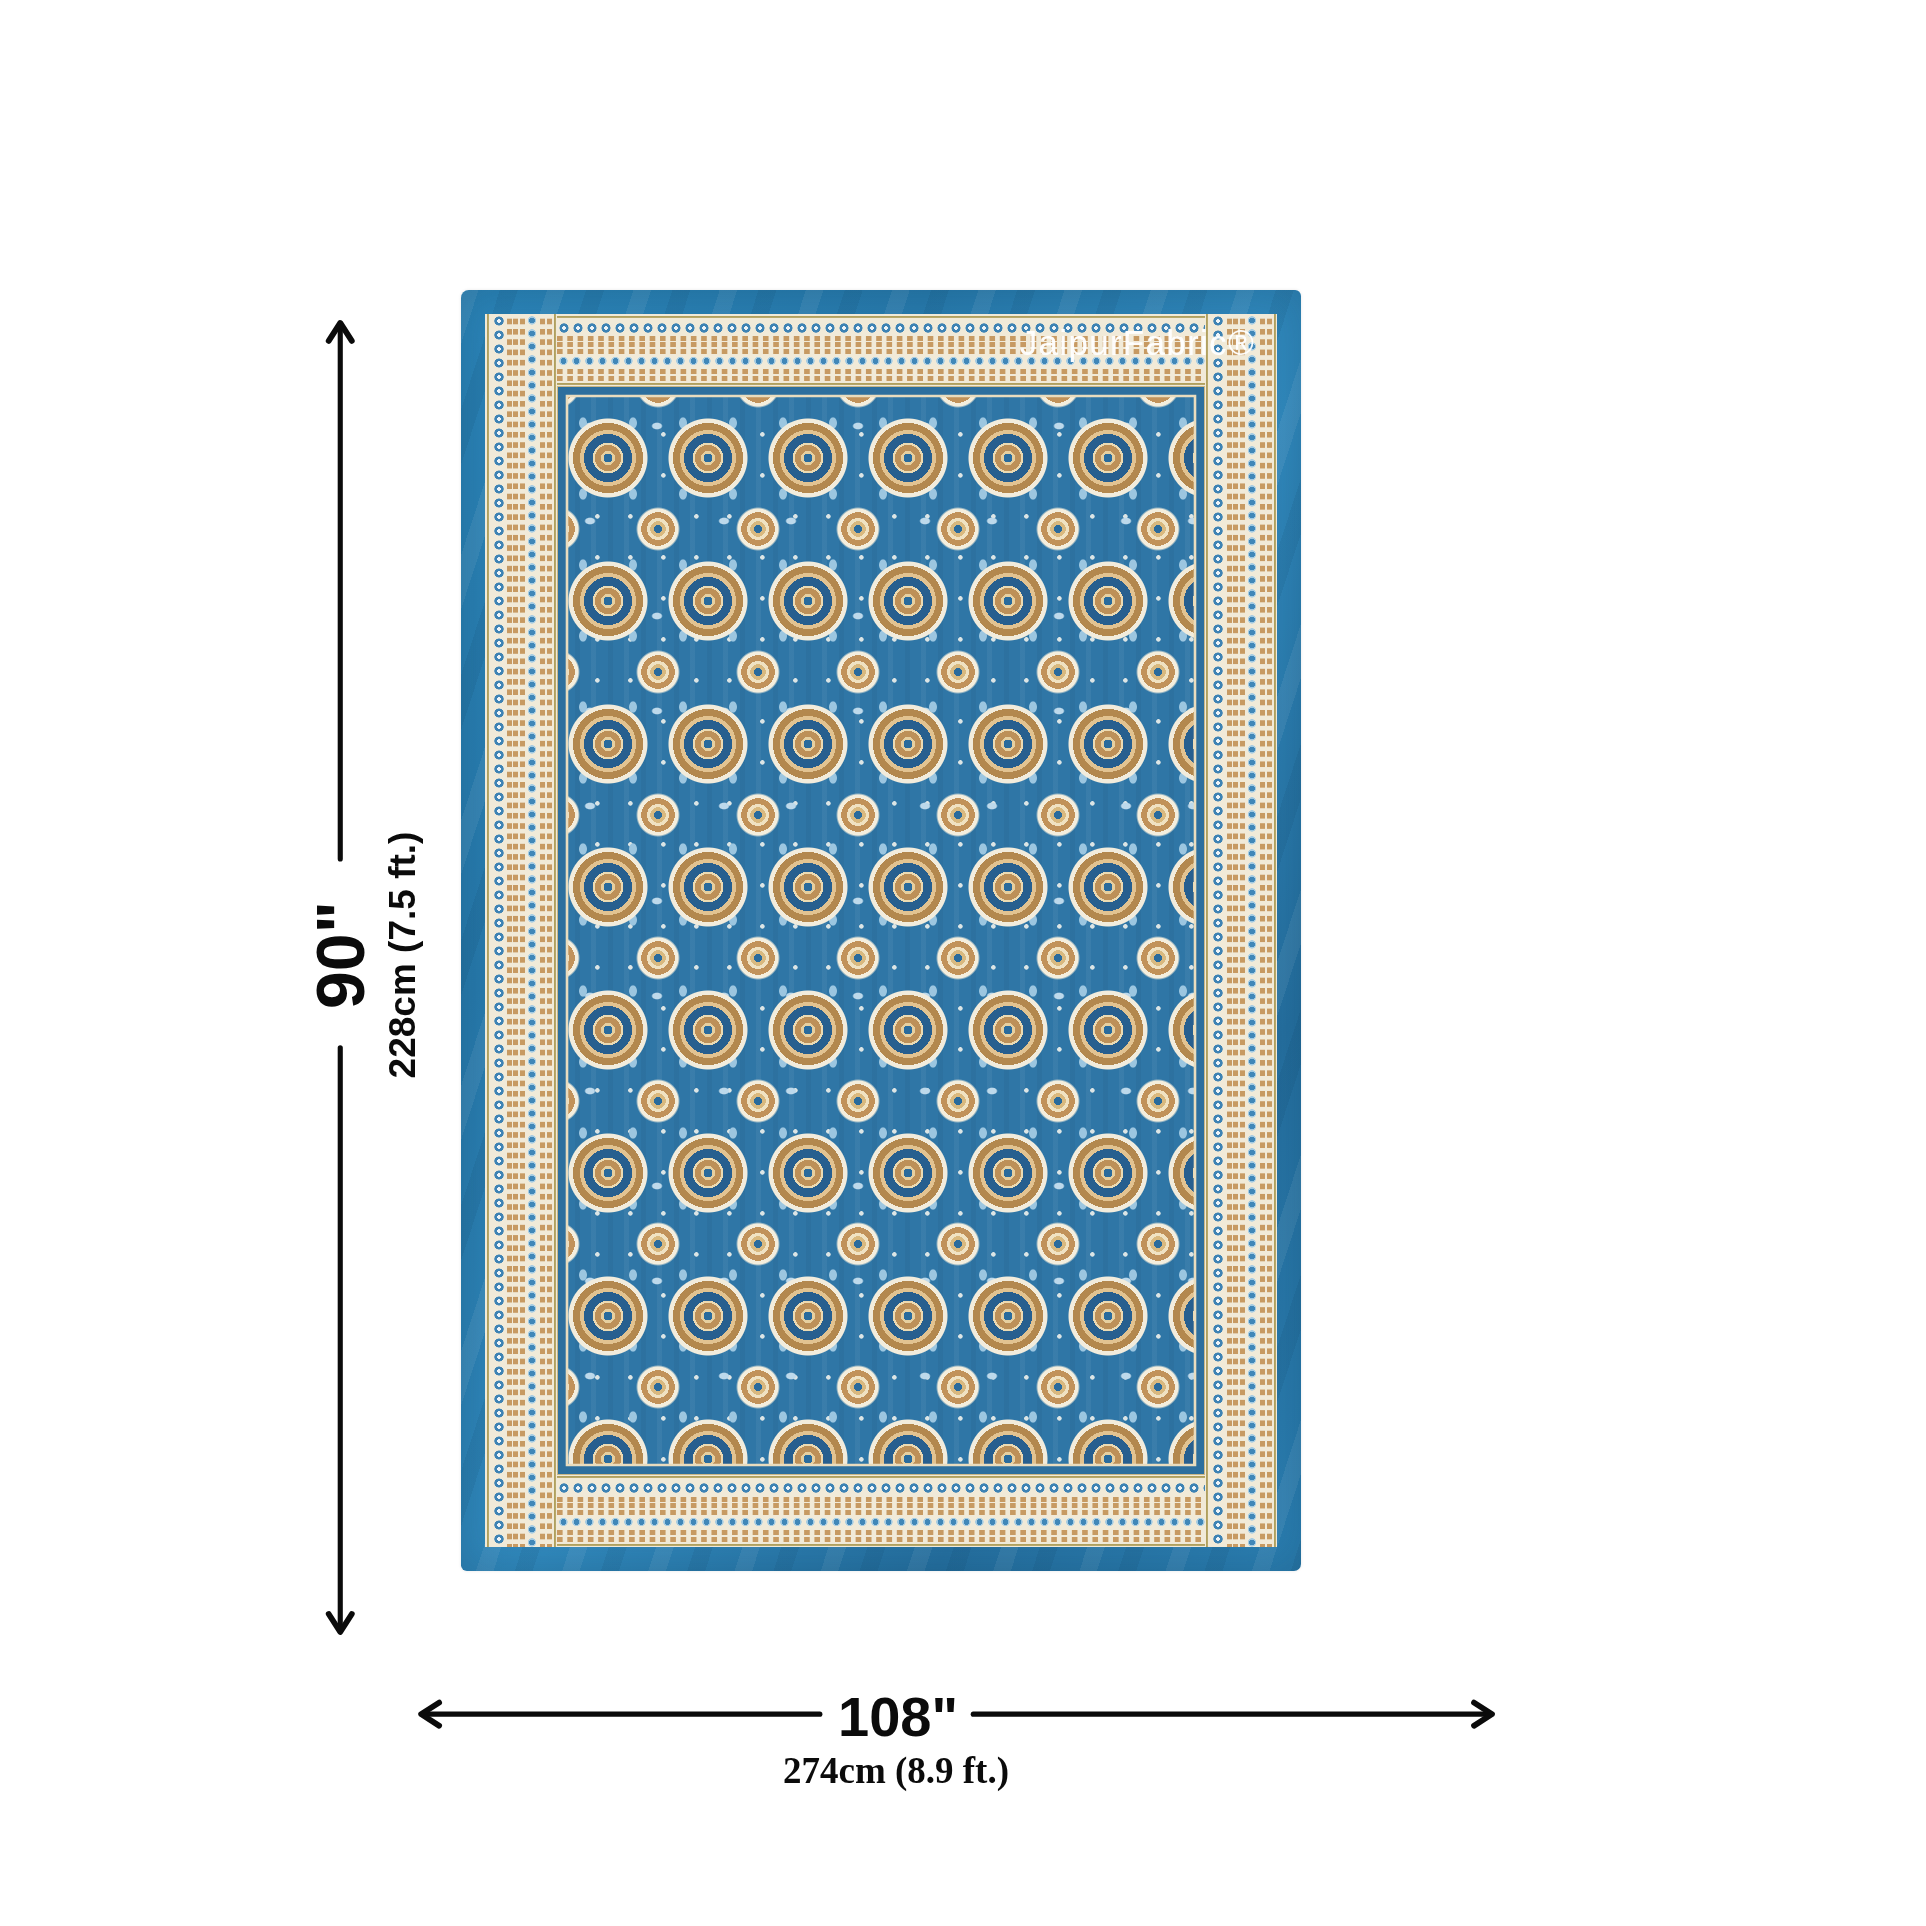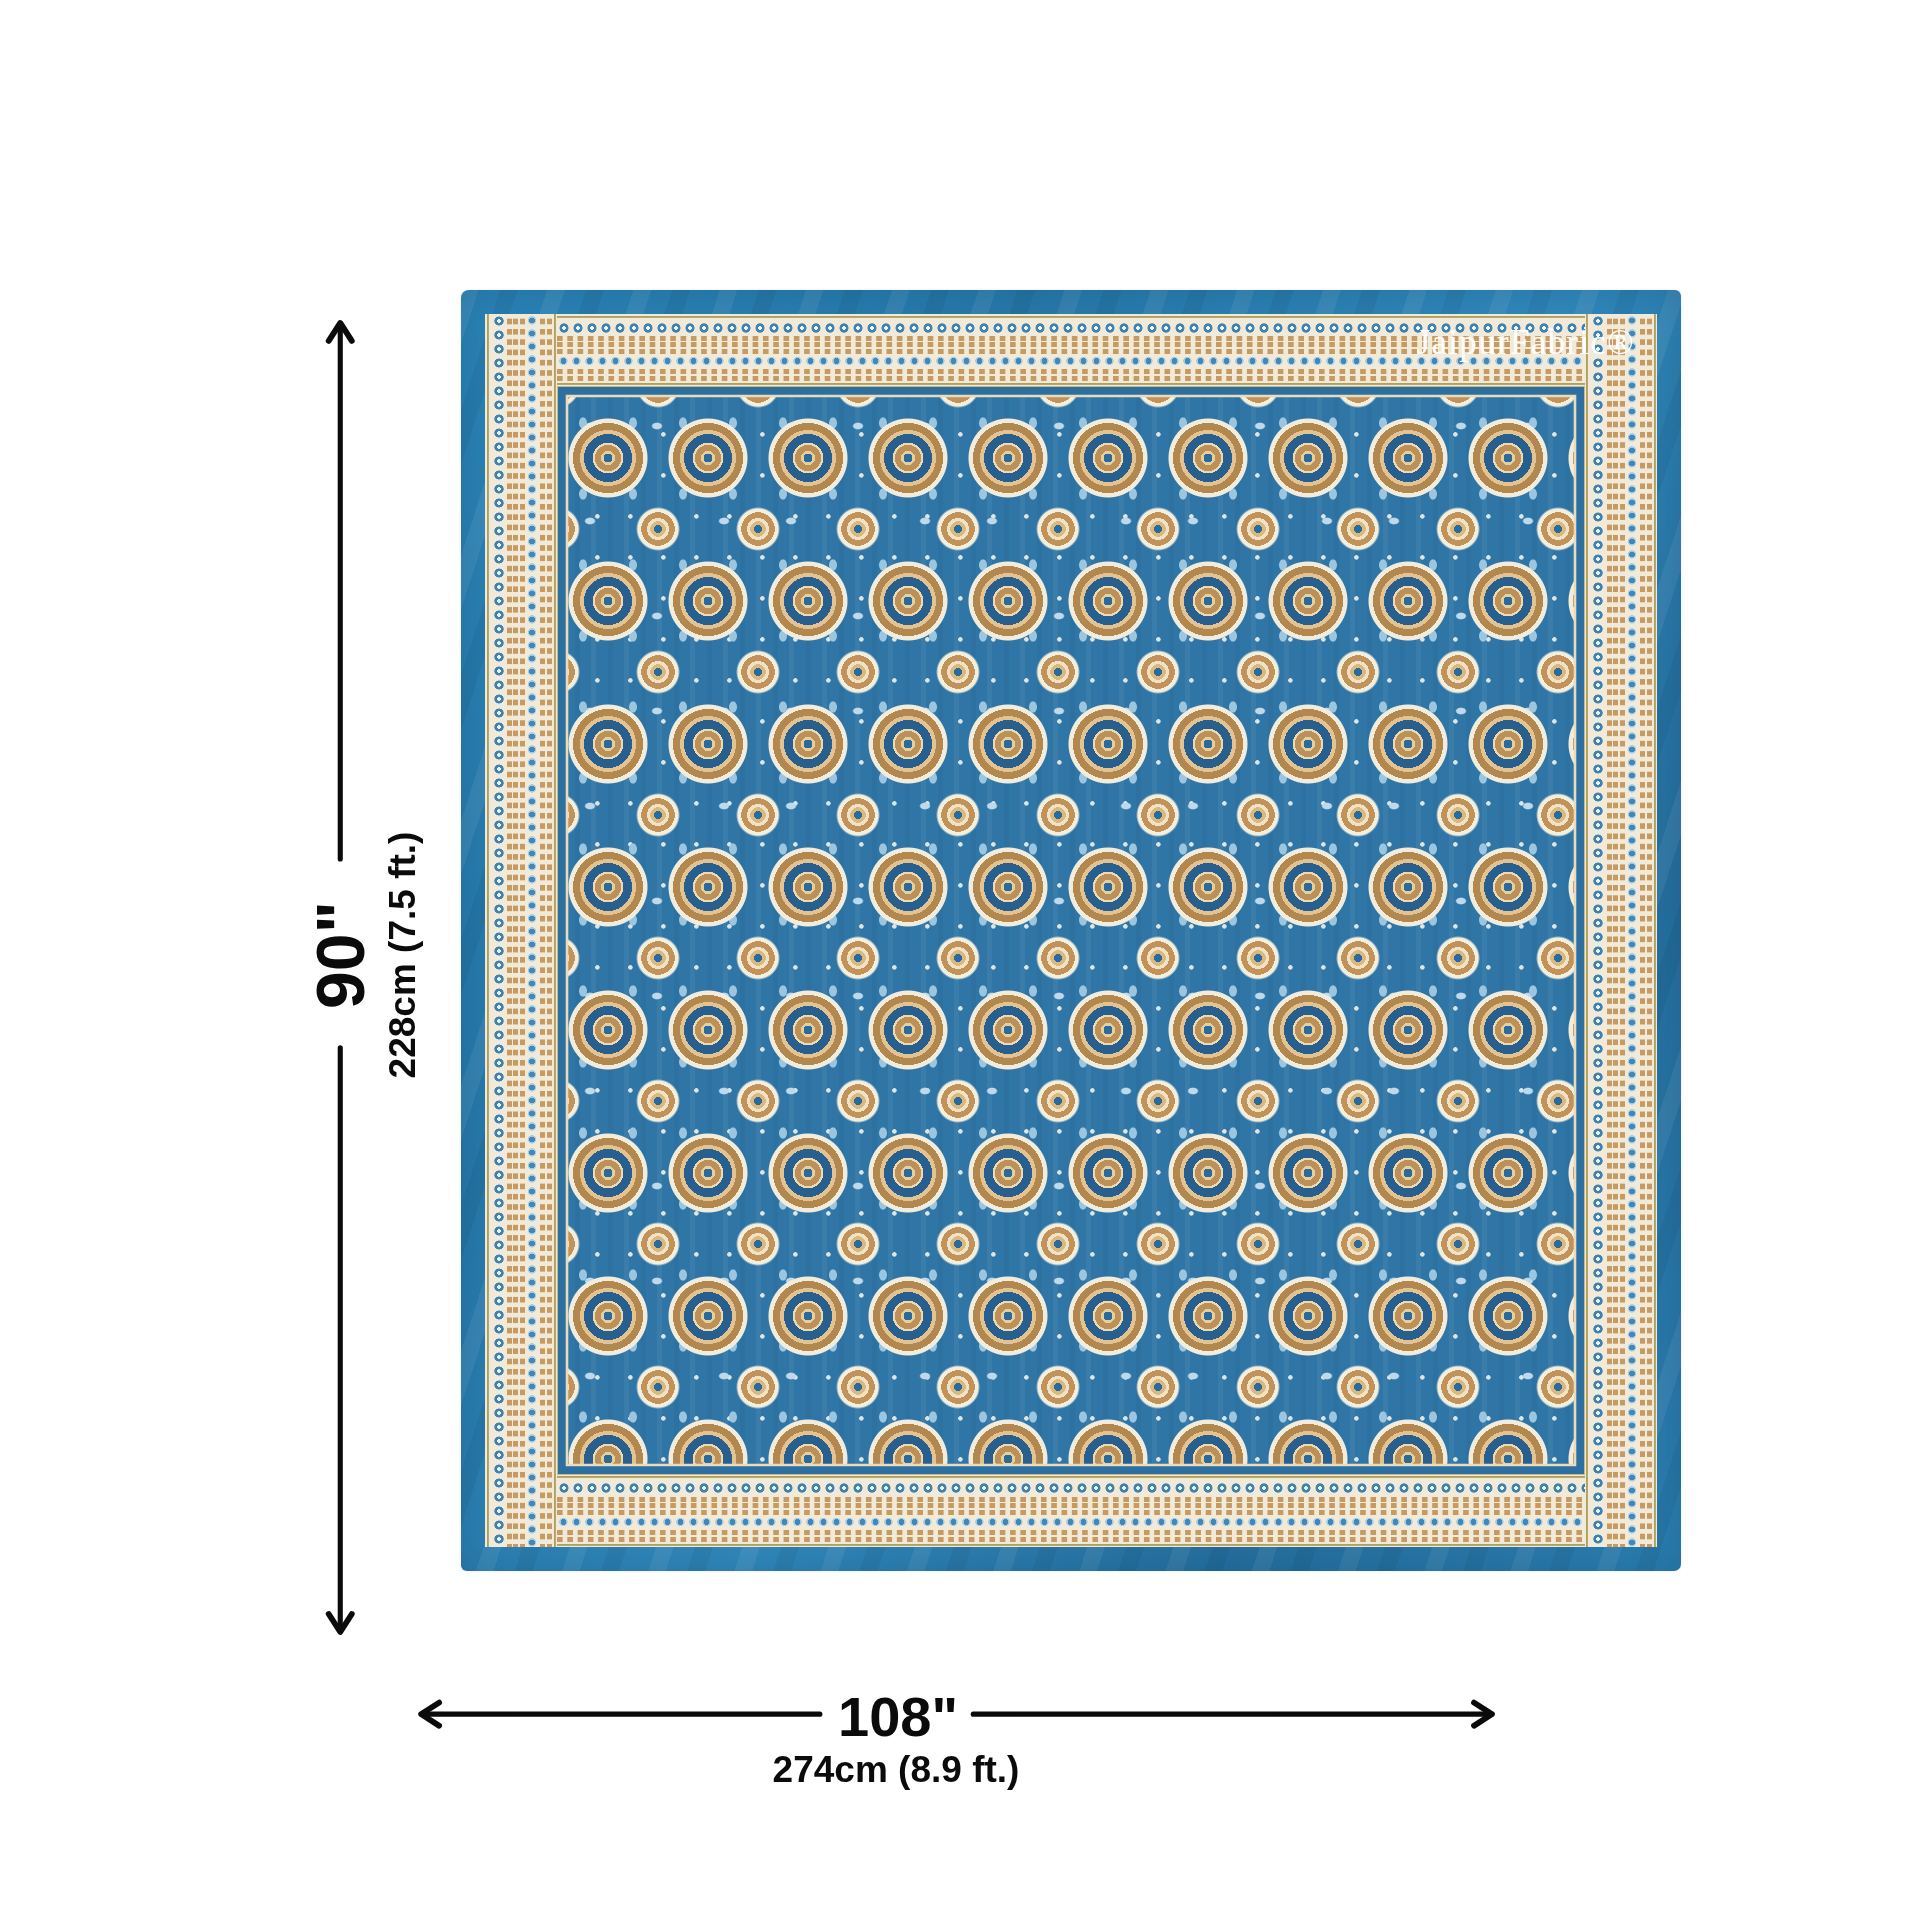--- a/index.html
+++ b/index.html
@@ -1,27 +1,26 @@
 <!DOCTYPE html>
 <html style="font-size:10.3px"><head>
 <meta charset="utf-8">
 <style>
   html,body{margin:0;padding:0;}
   body{width:1926px;height:1926px;background:#ffffff;font-family:"Liberation Sans",sans-serif;}
   .page{position:relative;width:1926px;height:1926px;background:#ffffff;overflow:hidden;}
 
   
   .fabric{
-    position:absolute;left:461px;top:290px;width:1220px;height:1281px;
+    position:absolute;left:461px;top:290px;width:840px;height:1281px;
     background:
       repeating-linear-gradient(108deg, rgba(255,255,255,.07) 0 16.7px, rgba(0,0,0,0) 16.7px 37px, rgba(2,40,66,.08) 37px 54px, rgba(0,0,0,0) 54px 82px),
       linear-gradient(123deg,#2b84b8 0%,#2779ab 28%,#3189bd 54%,#256f9f 78%,#2b7fb2 100%);
     border-radius:7.7px 5.8px 7px 5.8px;
     box-shadow: inset 0 0 45px rgba(8,45,70,.22), 0 0 3.2px rgba(0,0,0,.10);
-    font-family: Liberation Serif, serif;
   }
 
   
   .band{position:absolute;background-color:#f1ead8;}
   .band-h{
     background-image:
       linear-gradient(#b0a05e,#b0a05e),
       linear-gradient(#b0a05e,#b0a05e),
       radial-gradient(circle at 7px 5.8px, #eef4f8 0 1.9px, #3e83b4 1.9px 4.2px, rgba(0,0,0,0) 4.8px),
       linear-gradient(90deg,#c79a62 0 5.8px, rgba(0,0,0,0) 5.8px),
@@ -87,21 +86,21 @@
     color:#ffffff;font-size:35px;font-weight:400;letter-spacing:1.3px;opacity:.97;
     text-shadow:0 0 1.3px rgba(255,255,255,.35);
   }
 
   
   .annot{position:absolute;left:0;top:0;}
   .dim-label{position:absolute;color:#0b0b0b;font-weight:bold;white-space:nowrap;}
   .dim-main-v{left:340px;top:955px;transform:translate(-50%,-50%) rotate(-90deg);font-size:68px;}
   .dim-sub-v{left:403px;top:955px;transform:translate(-50%,-50%) rotate(-90deg);font-size:37px;}
   .dim-main-h{left:898px;top:1716px;transform:translate(-50%,-50%);font-size:56px;}
-  .dim-sub-h{left:896px;top:1770px;transform:translate(-50%,-50%);font-size:37px;}
+  .dim-sub-h{left:896px;top:1770px;transform:translate(-50%,-50%);font-size:37px;font-family:Liberation Serif, serif;}
 </style>
 </head>
 <body>
 
 <div class="page">
 
   <div class="fabric">
     <div class="band band-h band-top"></div>
     <div class="band band-h band-bottom"></div>
     <div class="band band-v band-left"></div>

